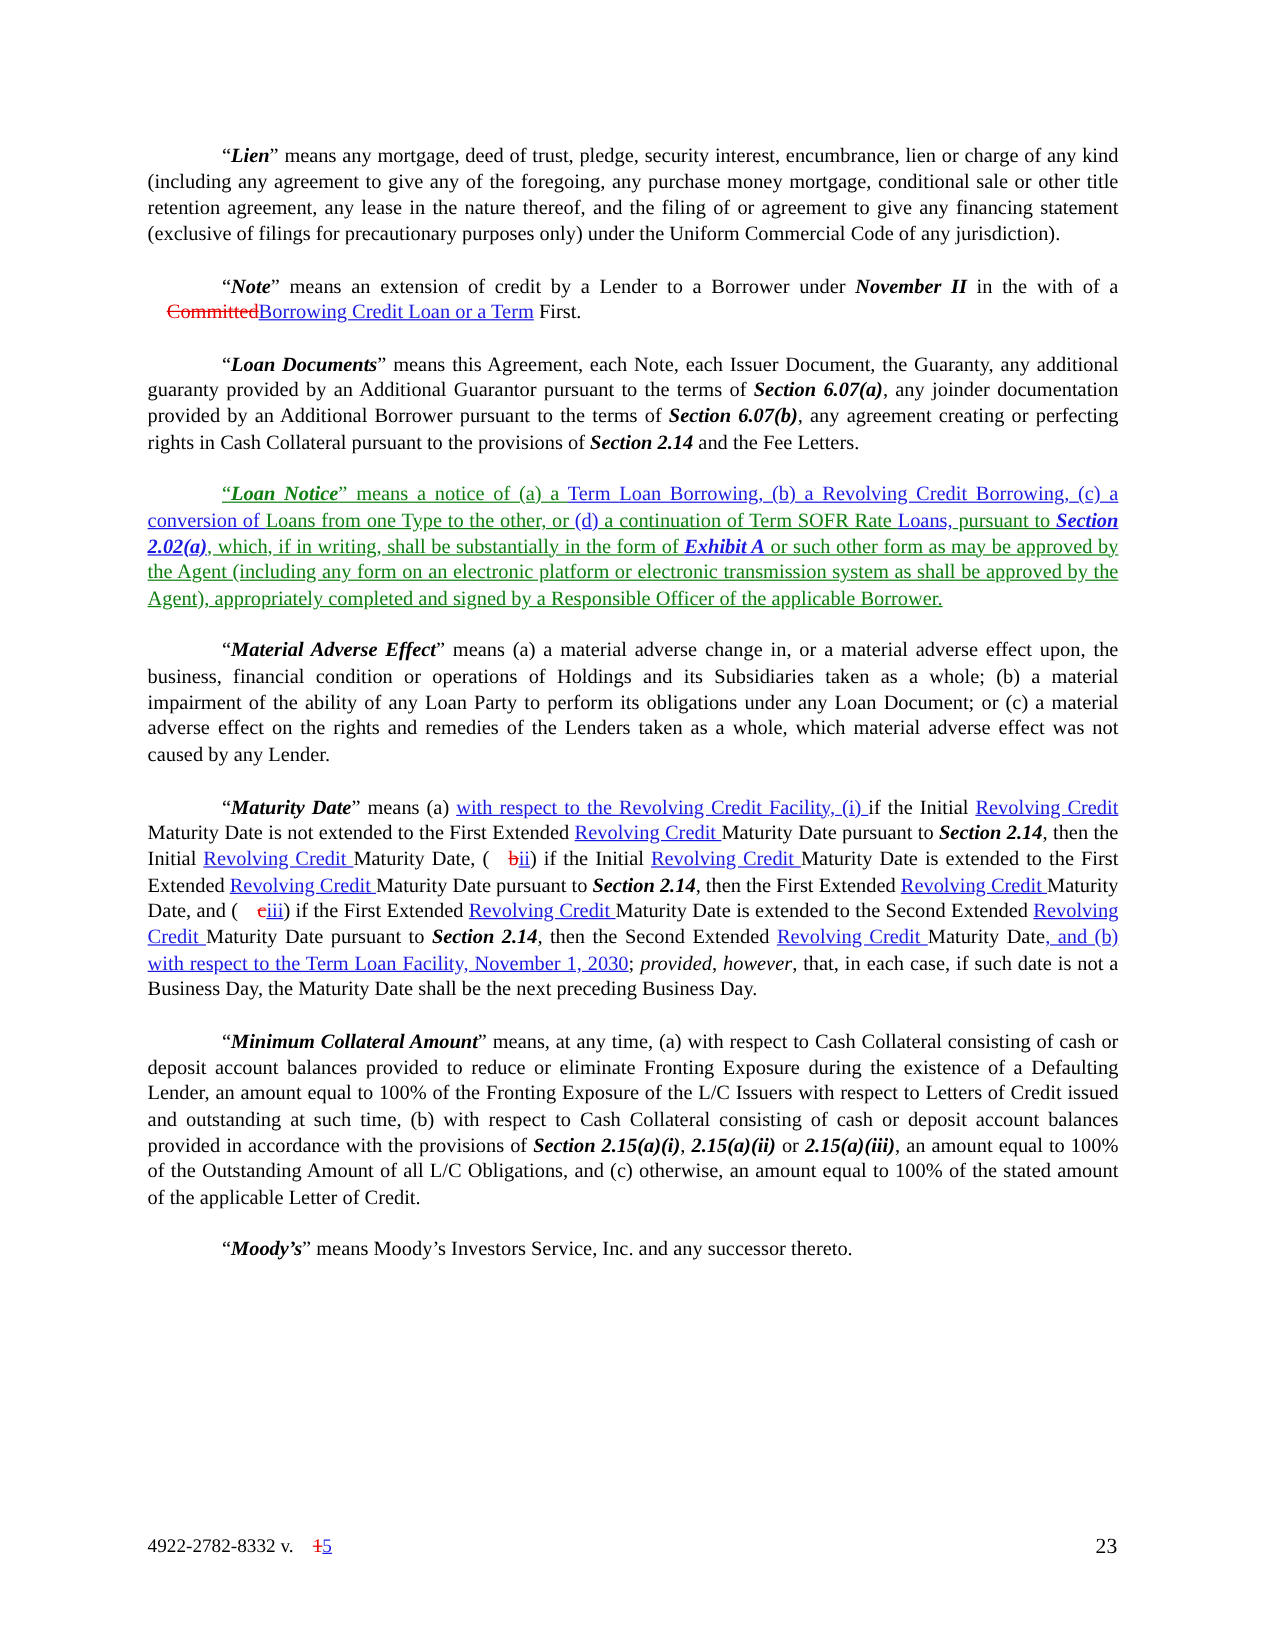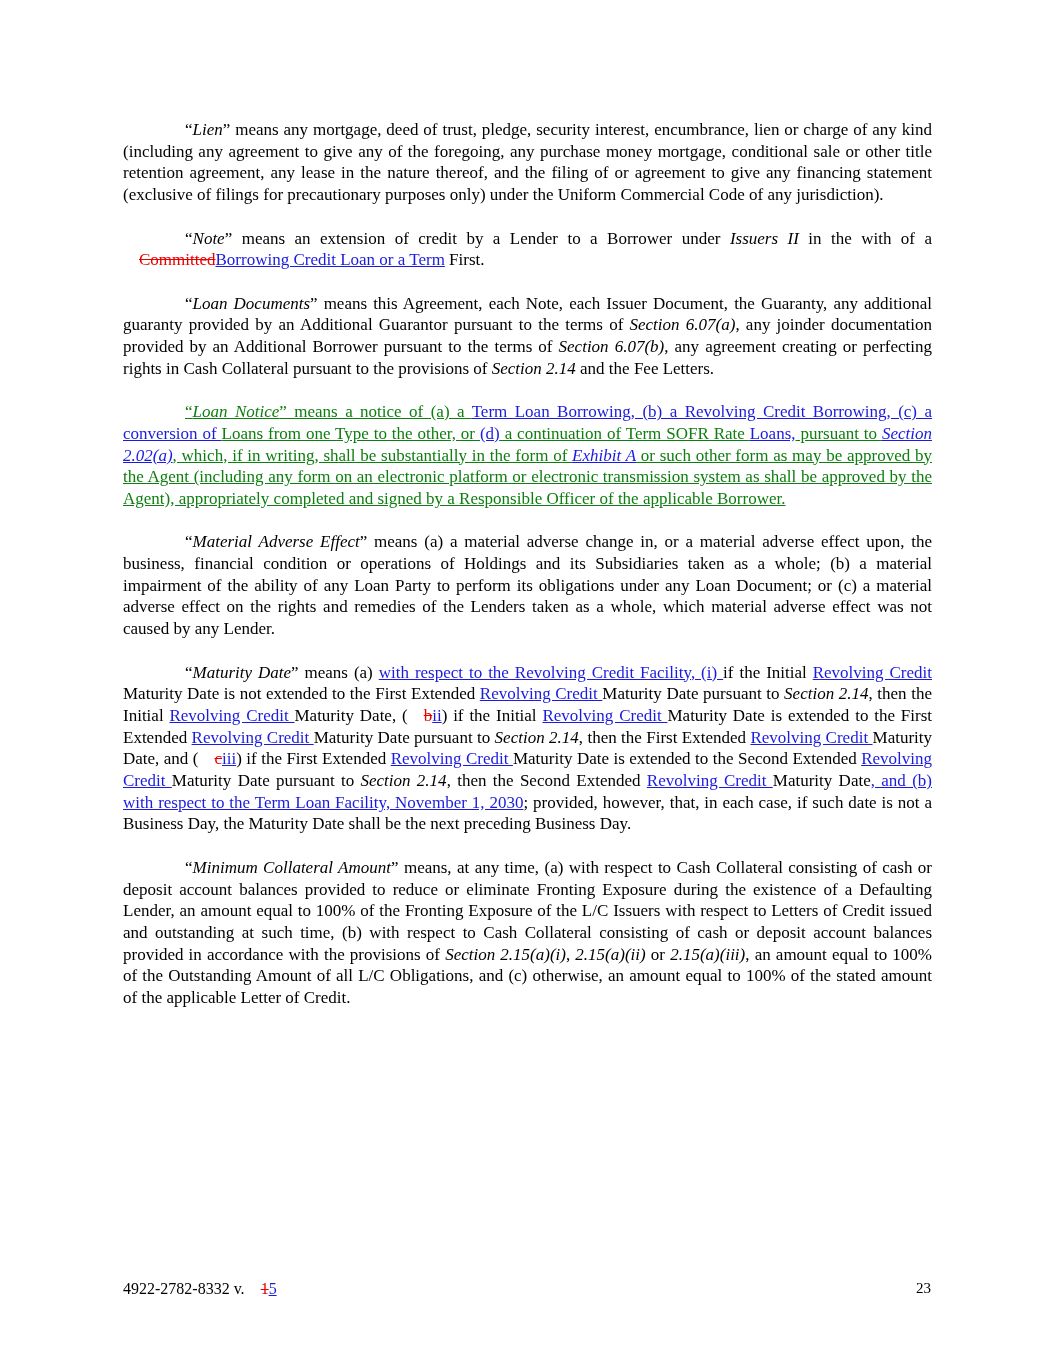--- a/index.html
+++ b/index.html
@@ -25,49 +25,50 @@
     width:809px;
   }
   .para{
     font-size:17px;
     line-height:21.7px;
     text-align:justify;
     text-indent:62px;
     margin:0 0 21.7px 0;
   }
   .r-n{color:var(--ink);}
-  .r-i{}
-  .r-bi{font-weight:400;font-style:italic;margin-top:42px;}
+  .r-i{font-style:italic;}
+  .r-bi{font-weight:700;font-style:italic;margin-top:42px;}
   .r-ins{color:var(--ins);text-decoration:underline;text-decoration-color:var(--ins);}
   .r-del{color:var(--del);text-decoration:line-through;text-decoration-color:var(--del);margin-left:16px;}
   .r-g{color:var(--grn);text-decoration:underline;text-decoration-color:var(--grn);}
   .footer{
     position:absolute;
     left:123px;
     right:124px;
     top:1278px;
     display:flex;
     justify-content:space-between;
     align-items:flex-end;
     font-size:16px;
     line-height:21px;
   }
-  .footer .pagenum{font-size:15px;}
+  .footer .pagenum{font-size:18px;}
 </style>
 </head>
 <body>
 
 <div class="page">
   <div class="content">
 
   <div class="para"><span class="r-n">“</span><span class="r-bi">Lien</span><span class="r-n">” means any mortgage, deed of trust, pledge, security interest, encumbrance, lien or charge of any kind (including any agreement to give any of the foregoing, any purchase money mortgage, conditional sale or other title retention agreement, any lease in the nature thereof, and the filing of or agreement to give any financing statement (exclusive of filings for precautionary purposes only) under the Uniform Commercial Code of any jurisdiction).</span></div>
-      <div class="para"><span class="r-n">“</span><span class="r-bi">Note</span><span class="r-n">” means an extension of credit by a Lender to a Borrower under </span><span class="r-bi">Issuers II</span><span class="r-n"> in the with of a </span><span class="r-del">Committed</span><span class="r-ins">Borrowing Credit Loan or a Term</span><span class="r-n"> First.</span></div>
+      <div class="para"><span class="r-n">“</span><span class="r-bi">Note</span><span class="r-n">” means an extension of credit by a Lender to a Borrower under </span><span class="r-bi">November II</span><span class="r-n"> in the with of a </span><span class="r-del">Committed</span><span class="r-ins">Borrowing Credit Loan or a Term</span><span class="r-n"> First.</span></div>
       <div class="para"><span class="r-n">“</span><span class="r-bi">Loan Documents</span><span class="r-n">” means this Agreement, each Note, each Issuer Document, the Guaranty, any additional guaranty provided by an Additional Guarantor pursuant to the terms of </span><span class="r-bi">Section 6.07(a)</span><span class="r-n">, any joinder documentation provided by an Additional Borrower pursuant to the terms of </span><span class="r-bi">Section 6.07(b)</span><span class="r-n">, any agreement creating or perfecting rights in Cash Collateral pursuant to the provisions of </span><span class="r-bi">Section 2.14</span><span class="r-n"> and the Fee Letters.</span></div>
       <div class="para"><span class="r-g">“</span><span class="r-g r-bi">Loan Notice</span><span class="r-g">” means a notice of (a) a </span><span class="r-ins">Term Loan Borrowing, (b) a Revolving Credit Borrowing, (c) a conversion of </span><span class="r-g">Loans from one Type to the other, or </span><span class="r-ins">(d)</span><span class="r-g"> a continuation of Term SOFR Rate </span><span class="r-ins">Loans,</span><span class="r-g"> pursuant to </span><span class="r-ins r-bi">Section 2.02(a)</span><span class="r-g">, which, if in writing, shall be substantially in the form of </span><span class="r-ins r-bi">Exhibit A</span><span class="r-g"> or such other form as may be approved by the Agent (including any form on an electronic platform or electronic transmission system as shall be approved by the Agent), appropriately completed and signed by a Responsible Officer of the applicable Borrower.</span></div>
       <div class="para"><span class="r-n">“</span><span class="r-bi">Material Adverse Effect</span><span class="r-n">” means (a) a material adverse change in, or a material adverse effect upon, the business, financial condition or operations of Holdings and its Subsidiaries taken as a whole; (b) a material impairment of the ability of any Loan Party to perform its obligations under any Loan Document; or (c) a material adverse effect on the rights and remedies of the Lenders taken as a whole, which material adverse effect was not caused by any Lender.</span></div>
       <div class="para"><span class="r-n">“</span><span class="r-bi">Maturity Date</span><span class="r-n">” means (a) </span><span class="r-ins">with respect to the Revolving Credit Facility, (i) </span><span class="r-n">if the Initial </span><span class="r-ins">Revolving Credit </span><span class="r-n">Maturity Date is not extended to the First Extended </span><span class="r-ins">Revolving Credit </span><span class="r-n">Maturity Date pursuant to </span><span class="r-bi">Section 2.14</span><span class="r-n">, then the Initial </span><span class="r-ins">Revolving Credit </span><span class="r-n">Maturity Date, (</span><span class="r-del">b</span><span class="r-ins">ii</span><span class="r-n">) if the Initial </span><span class="r-ins">Revolving Credit </span><span class="r-n">Maturity Date is extended to the First Extended </span><span class="r-ins">Revolving Credit </span><span class="r-n">Maturity Date pursuant to </span><span class="r-bi">Section 2.14</span><span class="r-n">, then the First Extended </span><span class="r-ins">Revolving Credit </span><span class="r-n">Maturity Date, and (</span><span class="r-del">c</span><span class="r-ins">iii</span><span class="r-n">) if the First Extended </span><span class="r-ins">Revolving Credit </span><span class="r-n">Maturity Date is extended to the Second Extended </span><span class="r-ins">Revolving Credit </span><span class="r-n">Maturity Date pursuant to </span><span class="r-bi">Section 2.14</span><span class="r-n">, then the Second Extended </span><span class="r-ins">Revolving Credit </span><span class="r-n">Maturity Date</span><span class="r-ins">, and (b) with respect to the Term Loan Facility, November 1, 2030</span><span class="r-n">; </span><span class="r-i">provided</span><span class="r-n">, </span><span class="r-i">however</span><span class="r-n">, that, in each case, if such date is not a Business Day, the Maturity Date shall be the next preceding Business Day.</span></div>
       <div class="para"><span class="r-n">“</span><span class="r-bi">Minimum Collateral Amount</span><span class="r-n">” means, at any time, (a) with respect to Cash Collateral consisting of cash or deposit account balances provided to reduce or eliminate Fronting Exposure during the existence of a Defaulting Lender, an amount equal to 100% of the Fronting Exposure of the L/C Issuers with respect to Letters of Credit issued and outstanding at such time, (b) with respect to Cash Collateral consisting of cash or deposit account balances provided in accordance with the provisions of </span><span class="r-bi">Section 2.15(a)(i)</span><span class="r-n">, </span><span class="r-bi">2.15(a)(ii)</span><span class="r-n"> or </span><span class="r-bi">2.15(a)(iii)</span><span class="r-n">, an amount equal to 100% of the Outstanding Amount of all L/C Obligations, and (c) otherwise, an amount equal to 100% of the stated amount of the applicable Letter of Credit.</span></div>
+      <div class="para"><span class="r-n">“</span><span class="r-bi">Moody’s</span><span class="r-n">” means Moody’s Investors Service, Inc. and any successor thereto.</span></div>
     </div>
   <div class="footer">
     <span><span class="r-n">4922-2782-8332 v.</span><span class="r-del">1</span><span class="r-ins">5</span></span>
     <span class="pagenum">23</span>
   </div>
 </div>
 
 </body></html>

